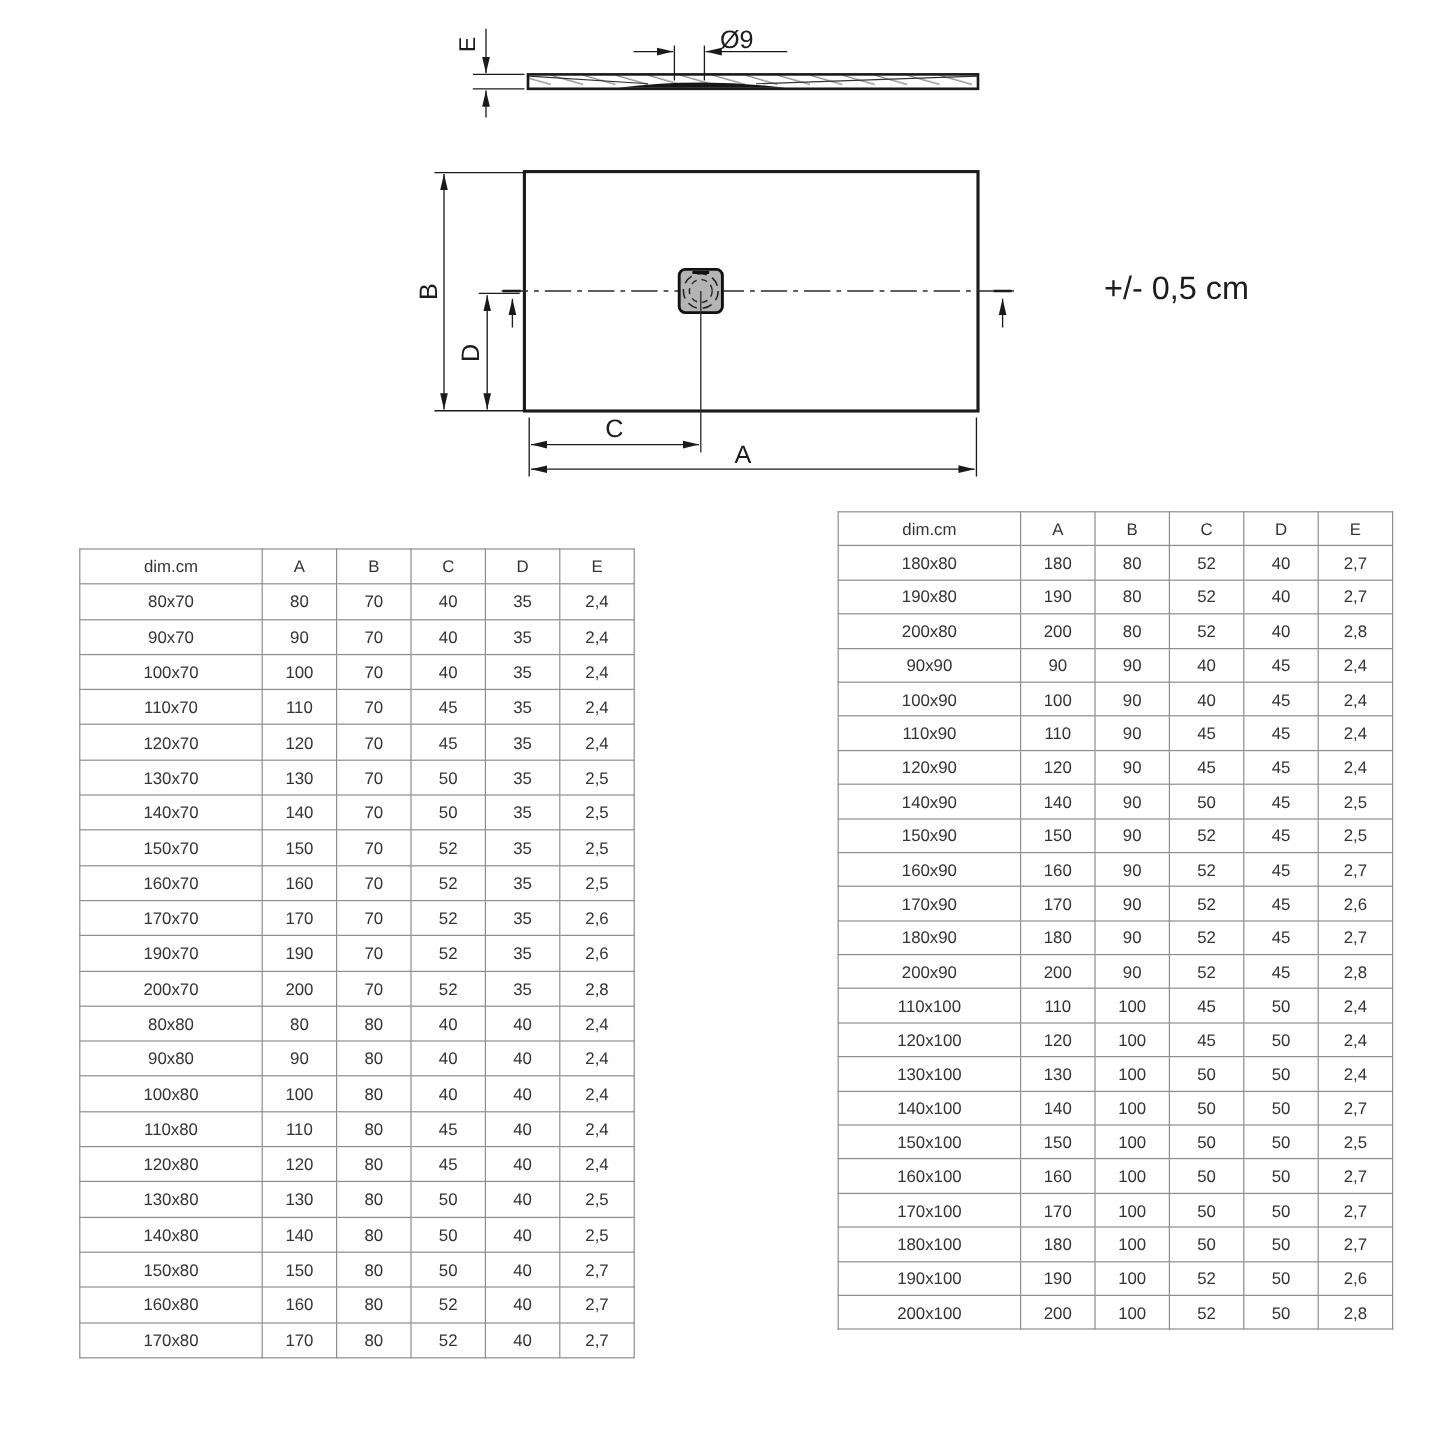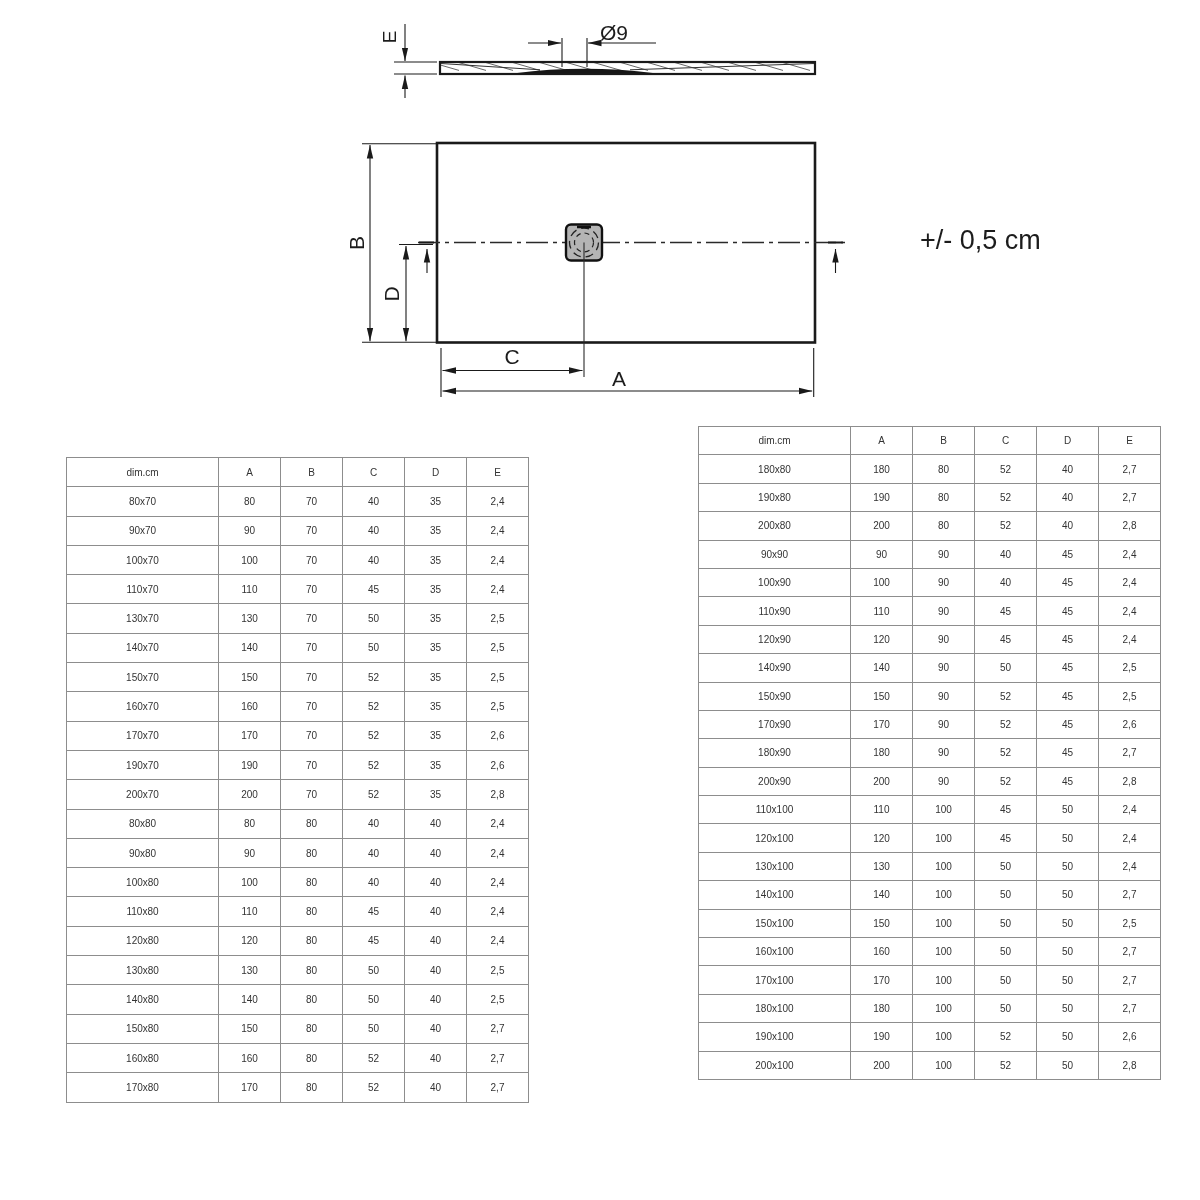--- a/index.html
+++ b/index.html
@@ -7,21 +7,21 @@
     width:1200px;height:1200px;position:relative;background:#ffffff;
     font-family:"Liberation Sans", sans-serif;color:#2e2e2e;overflow:hidden;
   }
   svg text{font-family:"Liberation Sans", sans-serif;fill:#1c1c1c;}
   .dim-letter{font-size:21px;}
   .dia-label{font-size:21px;}
   .e-label{font-size:19px;}
   .tol-note{font-size:27px;}
   .size-table{
     position:absolute;border-collapse:collapse;table-layout:fixed;width:462px;
-    font-size:10px;color:#333;background:#fff;
+    font-size:14px;color:#333;background:#fff;
   }
   .size-table th,.size-table td{
     border:1px solid #8d8d8d;text-align:center;vertical-align:middle;
     font-weight:400;padding:0;overflow:hidden;white-space:nowrap;
   }
   #table-left{left:66px;top:457px;}
   #table-right{left:698px;top:426px;}
   #table-left th,#table-left td{height:28.3px;}
   #table-right th,#table-right td{height:27.4px;}
 </style>
@@ -156,20 +156,28 @@
         </tr>
         <tr>
           <td>110x70</td>
           <td>110</td>
           <td>70</td>
           <td>45</td>
           <td>35</td>
           <td>2,4</td>
         </tr>
         <tr>
+          <td>120x70</td>
+          <td>120</td>
+          <td>70</td>
+          <td>45</td>
+          <td>35</td>
+          <td>2,4</td>
+        </tr>
+        <tr>
           <td>130x70</td>
           <td>130</td>
           <td>70</td>
           <td>50</td>
           <td>35</td>
           <td>2,5</td>
         </tr>
         <tr>
           <td>140x70</td>
           <td>140</td>
@@ -385,20 +393,28 @@
         </tr>
         <tr>
           <td>150x90</td>
           <td>150</td>
           <td>90</td>
           <td>52</td>
           <td>45</td>
           <td>2,5</td>
         </tr>
         <tr>
+          <td>160x90</td>
+          <td>160</td>
+          <td>90</td>
+          <td>52</td>
+          <td>45</td>
+          <td>2,7</td>
+        </tr>
+        <tr>
           <td>170x90</td>
           <td>170</td>
           <td>90</td>
           <td>52</td>
           <td>45</td>
           <td>2,6</td>
         </tr>
         <tr>
           <td>180x90</td>
           <td>180</td>

